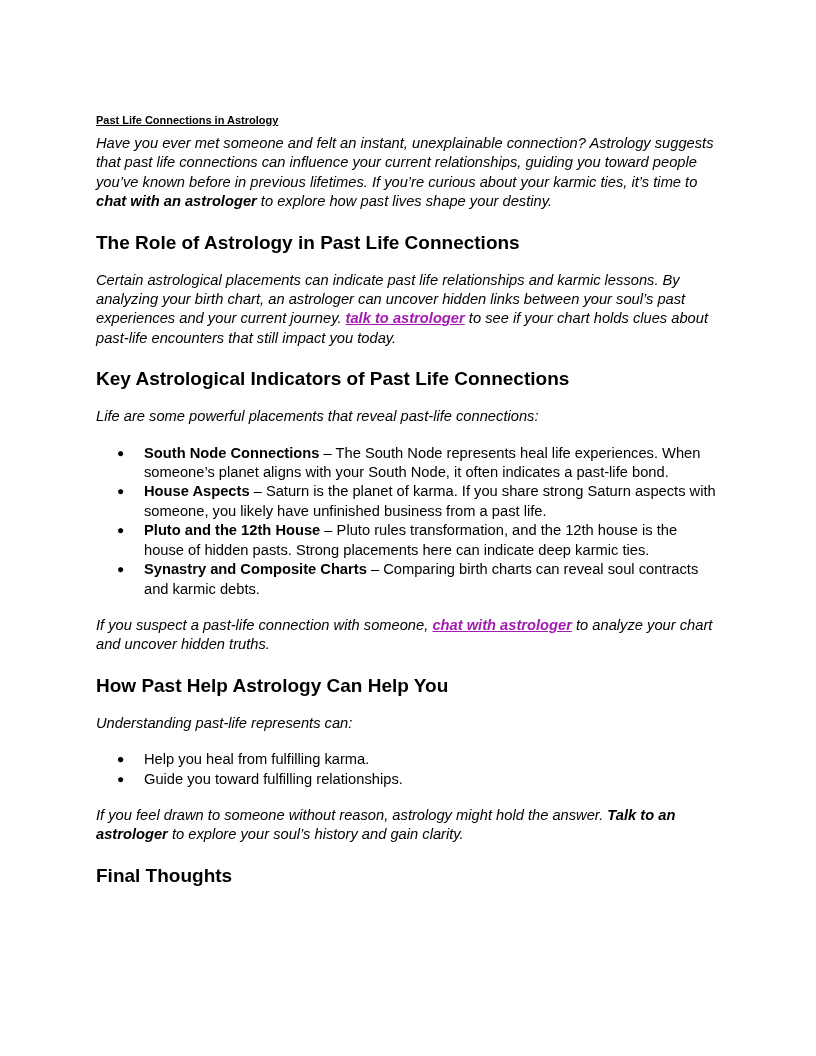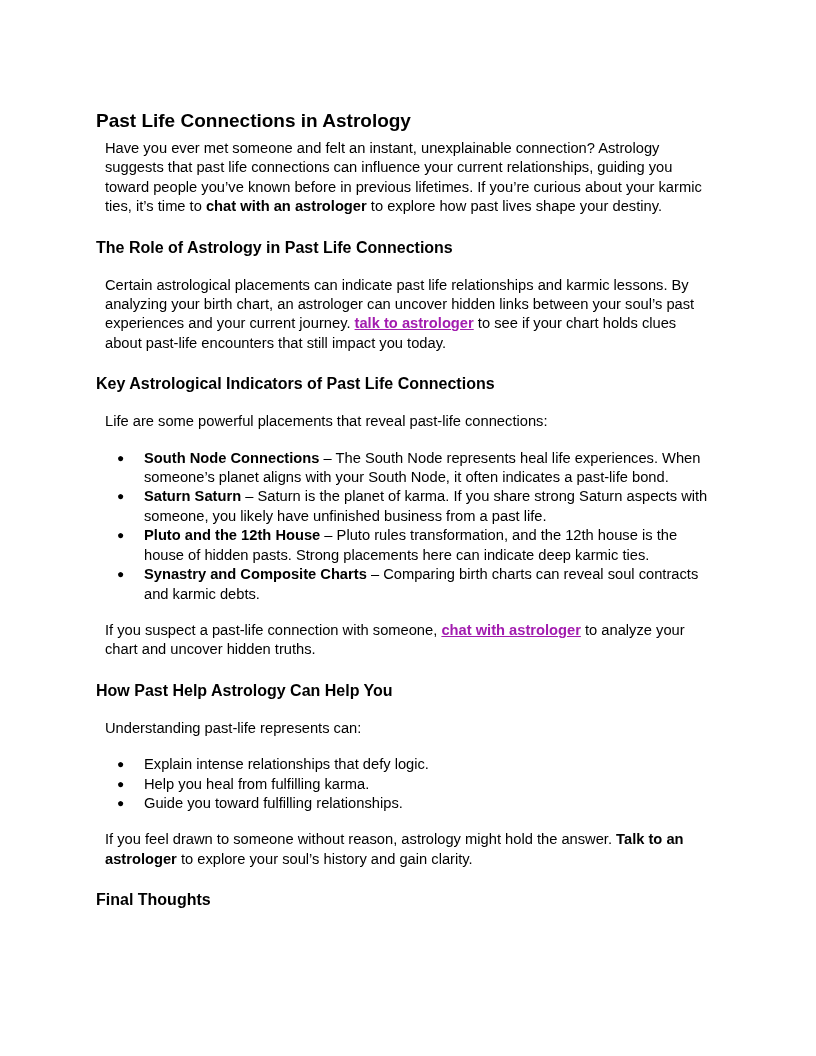--- a/index.html
+++ b/index.html
@@ -15,32 +15,34 @@
       font-family: "Liberation Sans", sans-serif;
       color: #000000;
     }
     .page {
       position: absolute;
       left: 96px;
       top: 111px;
       width: 624px;
     }
     .doc-title {
-      font-size: 19px;
+      font-size: 11px;
       font-weight: bold;
       line-height: 19px;
       margin: 0 0 4px 0;
+      text-decoration: underline;
     }
     p {
       font-size: 14.7px;
       line-height: 19.4px;
-      margin: 9px;
+      margin: 0;
+      font-style: italic;
     }
     h2 {
-      font-size: 16px;
+      font-size: 19px;
       font-weight: bold;
       line-height: 22px;
       margin: 20px 0 17px 0;
     }
     a.link {
       color: #a21caf;
       font-weight: bold;
       text-decoration: underline;
     }
     ul {
@@ -72,30 +74,30 @@
 
   <p><span>Have you ever met someone and felt an instant, unexplainable connection? Astrology suggests that past life connections can influence your current relationships, guiding you toward people you’ve known before in previous lifetimes. If you’re curious about your karmic ties, it’s time to </span><b>chat with an astrologer</b><span> to explore how past lives shape your destiny.</span></p>
 
   <h2>The Role of Astrology in Past Life Connections</h2>
   <p><span>Certain astrological placements can indicate past life relationships and karmic lessons. By analyzing your birth chart, an astrologer can uncover hidden links between your soul’s past experiences and your current journey.  </span><a class="link" href="#">talk to  astrologer</a><span>  to see if your chart holds clues about past-life encounters that still impact you today.</span></p>
 
   <h2>Key Astrological Indicators of Past Life Connections</h2>
   <p>Life are some powerful placements that reveal past-life connections:</p>
   <ul>
     <li><span class="bullet">●</span><b>South Node Connections</b><span> – The South Node represents heal life experiences. When someone’s planet aligns with your South Node, it often indicates a past-life bond.</span></li>
-    <li><span class="bullet">●</span><b>Saturn Saturn</b><span> – Saturn is the planet of karma. If you share strong Saturn aspects with someone, you likely have unfinished business from a past life.</span></li>
+    <li><span class="bullet">●</span><b>House Aspects</b><span> – Saturn is the planet of karma. If you share strong Saturn aspects with someone, you likely have unfinished business from a past life.</span></li>
     <li><span class="bullet">●</span><b>Pluto and the 12th House</b><span> – Pluto rules transformation, and the 12th house is the house of hidden pasts. Strong placements here can indicate deep karmic ties.</span></li>
     <li><span class="bullet">●</span><b>Synastry and Composite Charts</b><span> – Comparing birth charts can reveal soul contracts and karmic debts.</span></li>
   </ul>
   <p><span>If you suspect a past-life connection with someone, </span><a class="link" href="#">chat with astrologer</a><span>  to analyze your chart and uncover hidden truths.</span></p>
 
   <h2>How Past Help Astrology Can Help You</h2>
   <p>Understanding past-life represents can:</p>
   <ul>
-    <li><span class="bullet">●</span><span>Explain intense relationships that defy logic.</span></li>
+    <li><span class="bullet">●</span></li>
     <li><span class="bullet">●</span><span>Help you heal from fulfilling karma.</span></li>
     <li><span class="bullet">●</span><span>Guide you toward fulfilling relationships.</span></li>
   </ul>
   <p><span>If you feel drawn to someone without reason, astrology might hold the answer. </span><b>Talk to an astrologer</b><span> to explore your soul’s history and gain clarity.</span></p>
 
   <h2>Final Thoughts</h2>
 
 </div>
 
 </body></html>

